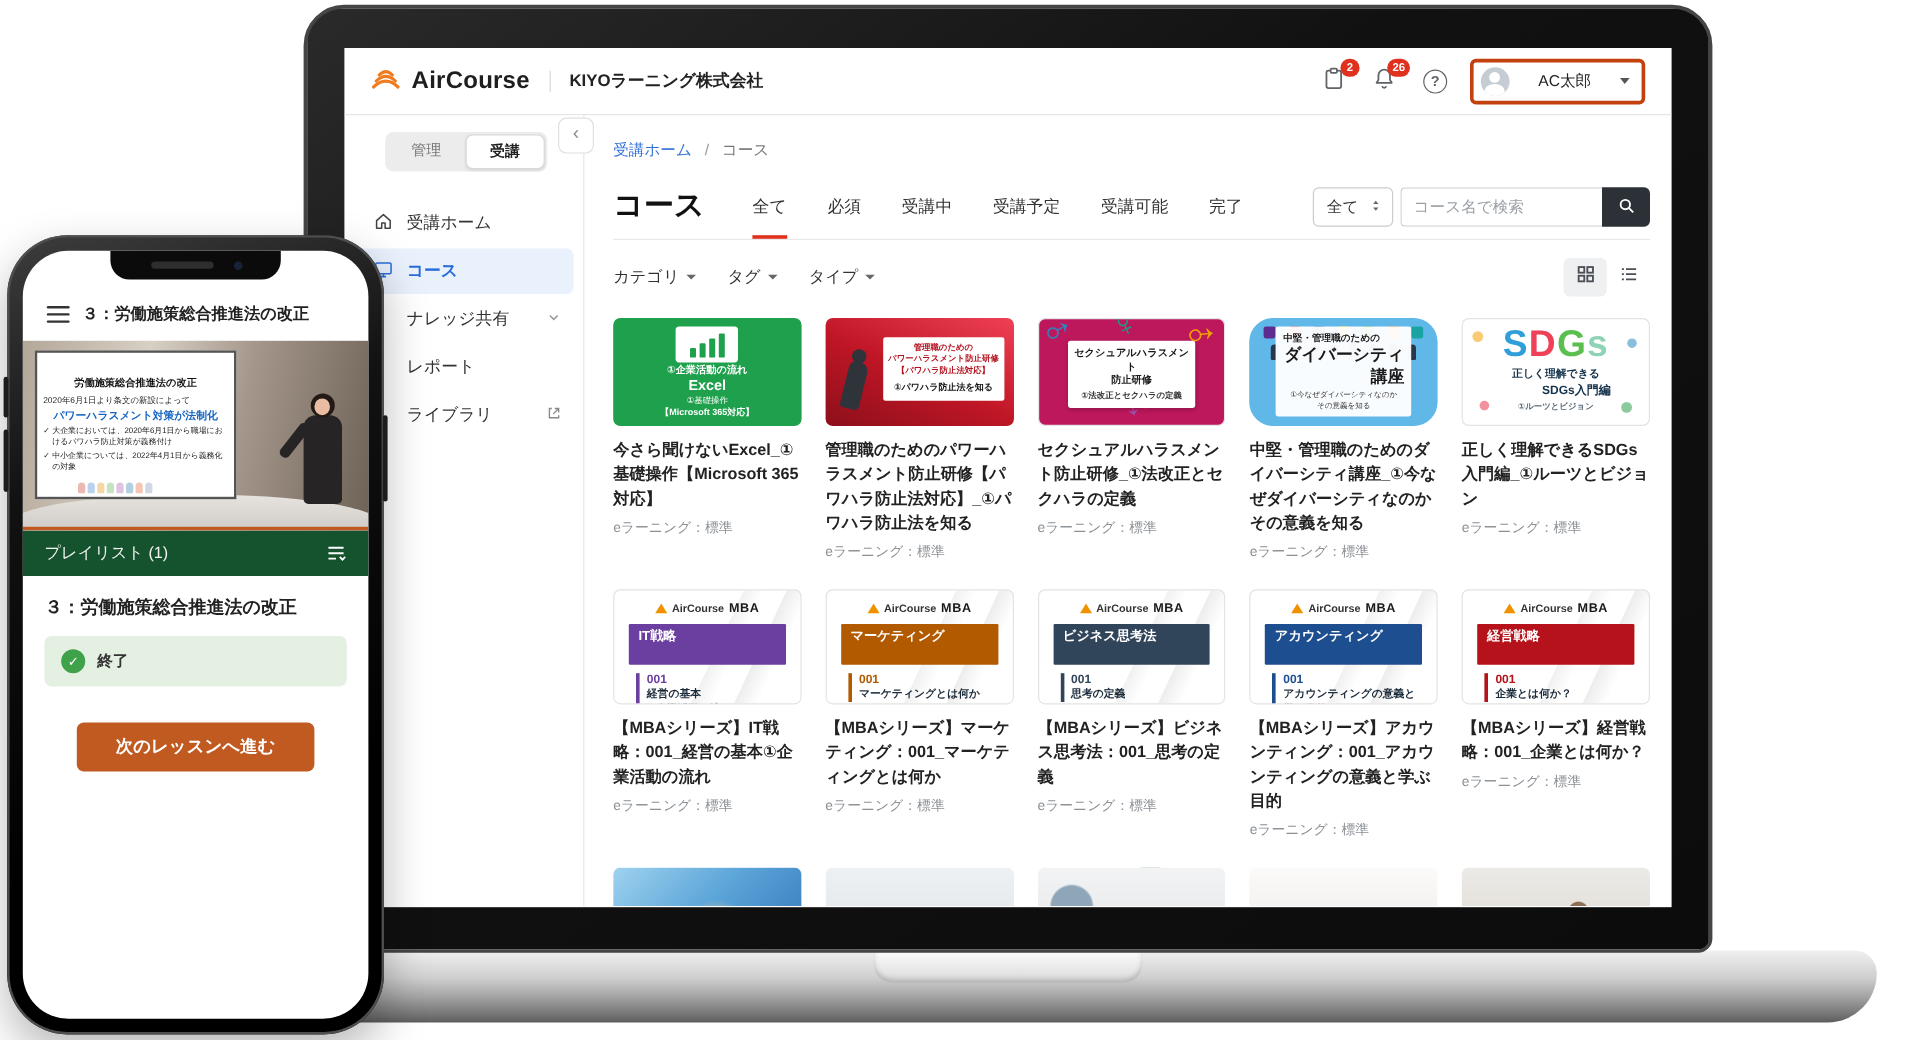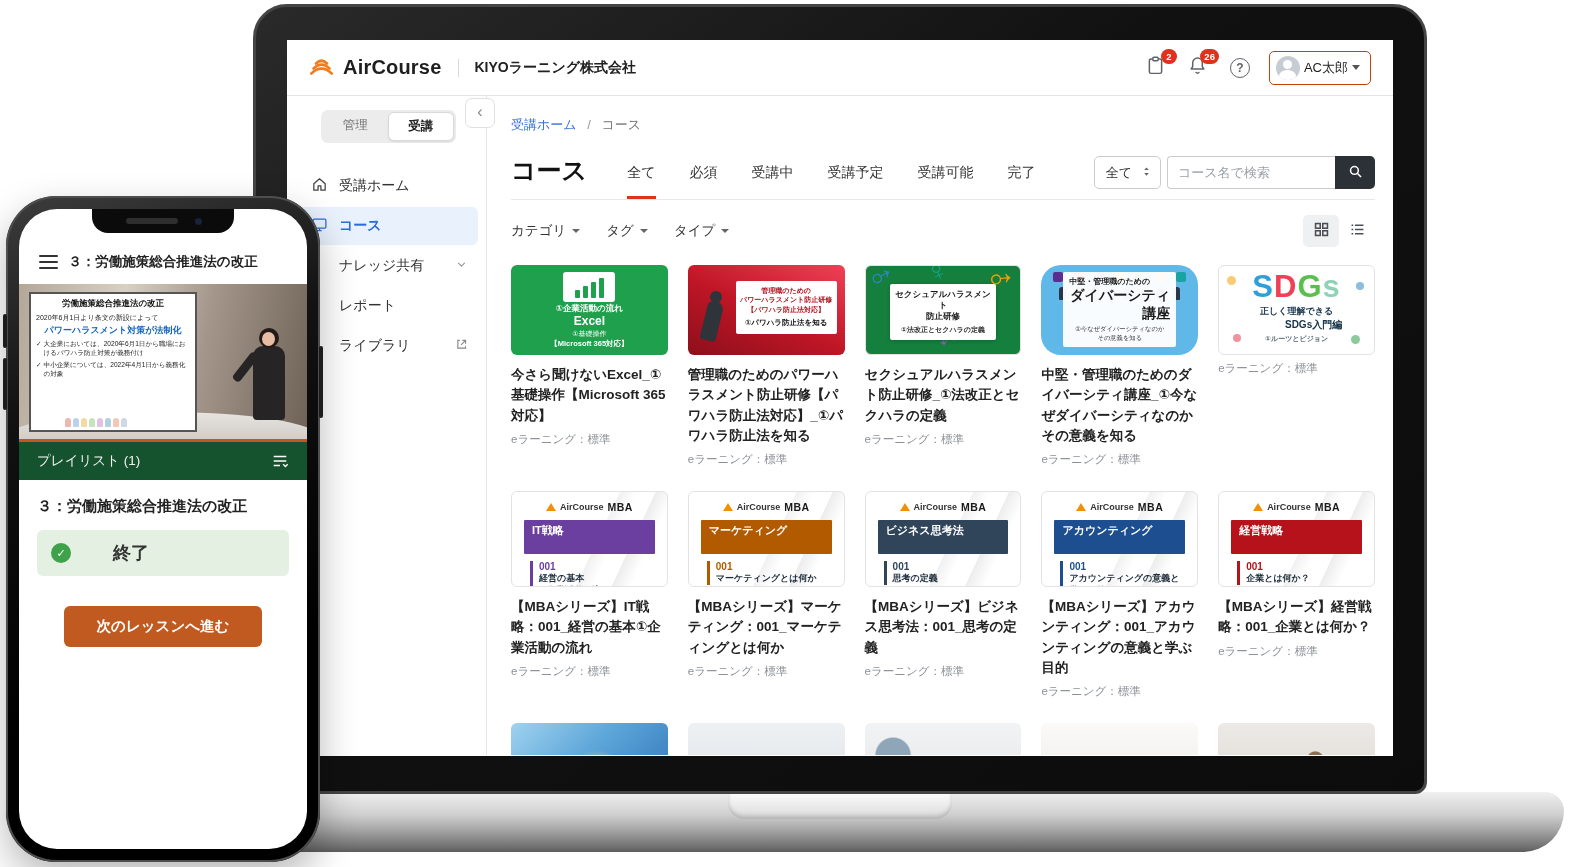--- a/index.html
+++ b/index.html
@@ -23,21 +23,21 @@
   .logo-wrap { display:flex; align-items:center; gap:9px; }
   .logo-text { font-size:20px; font-weight:700; color:#1e1e1e; letter-spacing:.2px; }
   .company { margin-left:16px; padding-left:16px; border-left:1px solid #d9d9d9; font-size:14px; font-weight:700; color:#222; }
   .header-right { margin-left:auto; display:flex; align-items:center; gap:16px; }
   .hicon { position:relative; width:26px; height:26px; display:flex; align-items:center; justify-content:center; cursor:pointer; }
   .badge { position:absolute; top:-6px; right:-8px; min-width:16px; height:15px; padding:0 4px;
     background:#e0301e; color:#fff; font-size:9.5px; font-weight:700; border-radius:9px;
     display:flex; align-items:center; justify-content:center; }
   .qicon { width:20px; height:20px; border:1.8px solid #5f6368; border-radius:50%; display:flex; align-items:center; justify-content:center; }
   .qicon::before { content:"?"; font-size:12px; font-weight:700; color:#5f6368; }
-  .user-pill { display:flex; align-items:center; gap:4px; border:1px solid #c2410c; border-radius:5px; padding:4px 10px 4px 6px; cursor:pointer; }
+  .user-pill { display:flex; align-items:center; gap:24px; border:3px solid #c2410c; border-radius:5px; padding:4px 10px 4px 6px; cursor:pointer; }
   .avatar { width:24px; height:24px; border-radius:50%; background:#c6ccd4; position:relative; overflow:hidden; }
   .avatar::before { content:""; position:absolute; left:7.5px; top:4px; width:9px; height:9px; border-radius:50%; background:#fff; }
   .avatar::after { content:""; position:absolute; left:3.5px; top:14px; width:17px; height:12px; border-radius:50%; background:#fff; }
   .user-name { font-size:13px; color:#222; }
   .caret { width:0; height:0; border-left:4.5px solid transparent; border-right:4.5px solid transparent; border-top:5px solid #555; }
 
   
   .app-body { display:flex; height:659px; position:relative; }
   .sidebar { width:200px; border-right:1px solid #e6e6e6; padding-top:14px; flex-shrink:0; }
   .seg-toggle { display:flex; margin:0 30px 24px 34px; background:#ececec; border-radius:7px; padding:2px; }
@@ -90,21 +90,21 @@
   .tx3 { font-size:7px; }
   .tx4 { font-size:7.5px; font-weight:700; }
   
   .t-pawa { background:linear-gradient(205deg,#ef4156 0%,#c01626 52%,#8d0f1b 100%); }
   .pawa-man-head { position:absolute; left:22px; top:26px; width:12px; height:12px; border-radius:50%; background:#2f343b; }
   .pawa-man-body { position:absolute; left:16px; top:36px; width:16px; height:40px; background:#2f343b; border-radius:6px 8px 3px 3px; transform:rotate(14deg); }
   .pawa-box { position:absolute; left:48px; top:16px; right:8px; background:#fff; border-radius:2px; padding:5px 4px 6px; text-align:center; }
   .pawa-box .r { color:#b4121f; font-weight:700; font-size:7px; line-height:1.35; }
   .pawa-box .k { color:#111; font-weight:700; font-size:7.5px; margin-top:4px; }
   
-  .t-seku { background:#15803d; }
+  .t-seku { background:#be185d; }
   .gs { position:absolute; font-weight:700; line-height:1; }
   .gs-f::before { content:"♀"; } .gs-m::before { content:"♂"; }
   .seku-box { position:absolute; left:16%; top:18px; width:68%; background:#fff; box-shadow:0 1px 4px rgba(0,0,0,.22); border-radius:2px; padding:5px 4px; text-align:center; }
   .seku-box .l1 { font-size:8.5px; font-weight:700; color:#1a1a1a; line-height:1.3; }
   .seku-box .l3 { font-size:7px; font-weight:700; color:#333; margin-top:3px; }
   
   .t-div { }
   .puzzle-row { position:absolute; top:7px; left:12px; right:12px; display:flex; justify-content:space-between; }
   .puzzle-row i { width:10px; height:10px; border-radius:2px; display:block; }
   .crowd-row { position:absolute; top:22px; left:18px; right:18px; display:flex; justify-content:space-between; }
@@ -153,42 +153,42 @@
   .notch { position:absolute; left:50%; transform:translateX(-50%); top:0; width:142px; height:24px; background:#0b0b0b; border-radius:0 0 16px 16px; z-index:5; }
   .notch i { position:absolute; left:34px; top:9px; width:52px; height:6px; background:#2e2e2e; border-radius:3px; }
   .notch b { position:absolute; right:32px; top:9px; width:7px; height:7px; background:#18233a; border-radius:50%; }
   .p-header { margin-top:36px; height:34px; position:relative; display:flex; align-items:center; }
   .burger { position:absolute; left:20px; width:19px; cursor:pointer; }
   .burger i { display:block; height:2.4px; background:#333; margin:3.4px 0; border-radius:1px; }
   .p-title { width:100%; text-align:center; font-size:13.5px; font-weight:700; color:#222; }
   .p-video { position:relative; height:158px; margin-top:5px; overflow:hidden;
     background:linear-gradient(100deg,#b3a798 0%,#d8d0c4 34%,#a4968a 62%,#6e6257 100%); }
   .v-desk { position:absolute; left:-10px; right:-10px; bottom:0; height:30px; background:linear-gradient(#e7e4e0,#cfcbc6); border-radius:50% 50% 0 0 / 80% 80% 0 0; }
-  .v-slide { position:absolute; left:10px; top:8px; width:168px; height:140px; background:#fff; border:2px solid #555; padding:4px 5px; }
+  .v-slide { position:absolute; left:10px; top:8px; width:168px; height:124px; background:#fff; border:2px solid #555; padding:20px 5px; }
   .vs-title { text-align:center; font-size:8.5px; font-weight:800; color:#111; }
   .vs-intro { font-size:7px; color:#222; margin-top:3px; }
   .vs-hl { font-size:9px; font-weight:800; color:#1565c0; text-align:center; margin-top:1px; }
   .vs-b { font-size:6.6px; color:#222; margin-top:3px; line-height:1.35; display:flex; gap:2px; }
   .chk::before { content:"✓"; font-size:6.6px; color:#222; }
   .vs-crowd { position:absolute; bottom:3px; left:34px; display:flex; gap:2px; }
   .vs-crowd i { width:6px; height:9px; border-radius:3px 3px 1px 1px; display:block; opacity:.8; }
   .presenter { position:absolute; right:12px; bottom:22px; width:52px; height:92px; }
   .pr-hair { position:absolute; left:16px; top:0; width:20px; height:20px; border-radius:50%; background:#231a16; }
   .pr-face { position:absolute; left:19px; top:4px; width:13px; height:14px; border-radius:50%; background:#e9bda4; }
   .pr-body { position:absolute; left:10px; top:18px; width:32px; height:74px; background:#262424; border-radius:10px 10px 4px 4px; }
   .pr-arm { position:absolute; left:-2px; top:22px; width:9px; height:34px; background:#262424; border-radius:4px; transform:rotate(38deg); }
   .v-progress { position:absolute; left:0; right:0; bottom:0; height:3px; background:#c05a20; }
   .playlist-bar { height:38px; background:#1d1d1d; display:flex; align-items:center; padding:0 18px; }
   .pl-label { color:#f2f2f2; font-size:13.5px; }
   .pl-icon { margin-left:auto; cursor:pointer; display:flex; }
   .lesson-title { padding:17px 18px 8px; font-size:15px; font-weight:700; color:#222; }
   .status-box { margin:6px 18px 0; background:#e4f1e2; border-radius:6px; padding:11px 14px; display:flex; align-items:center; gap:10px; }
   .check-circle { width:20px; height:20px; border-radius:50%; background:#3fa24b; color:#fff; display:flex; align-items:center; justify-content:center; flex-shrink:0; }
   .check-circle::before { content:"✓"; font-size:11px; font-weight:700; }
-  .status-text { font-size:18px; font-weight:700; color:#333;margin-left:32px; }
+  .status-text { font-size:13px; font-weight:700; color:#333; }
   .next-btn { margin:30px auto 0; width:198px; height:41px; border:none; border-radius:6px; color:#fff; font-size:14.5px; font-weight:700;
     display:flex; align-items:center; justify-content:center; cursor:pointer; font-family:inherit; }
 </style>
 </head>
 <body>
 
 <div class="stage">
 
   <div class="laptop-base">
     <div class="base-notch"></div>
@@ -450,20 +450,21 @@
                 <span class="doodle" style="right:10px;top:16px;width:8px;height:8px;background:#2e86c1"></span>
                 <span class="doodle" style="left:14px;bottom:12px;width:8px;height:8px;background:#e5394f"></span>
                 <span class="doodle" style="right:14px;bottom:10px;width:9px;height:9px;background:#2e9e4f"></span>
                 <div class="sdgs-big">
                   <span style="color:#2e9fd8">S</span><span style="color:#ee4056">D</span><span style="color:#5bbf4f">G</span><span style="color:#8fd3b6">s</span>
                 </div>
                 <div class="sdgs-l1">正しく理解できる</div>
                 <div class="sdgs-l2">SDGs入門編</div>
                 <div class="sdgs-l3">①ルーツとビジョン</div>
               </div>
+              <div class="c-title">正しく理解できるSDGs入門編_①ルーツとビジョン</div>
               <div class="c-meta">eラーニング：標準</div>
             </div>
 
             <div class="card">
               <div class="thumb t-mba bordered">
                 <div class="mba-logo">
                   <span class="mba-tri"></span>
                   <span class="mba-name">AirCourse</span>
                   <span class="mba-tag">MBA</span>
                 </div>

